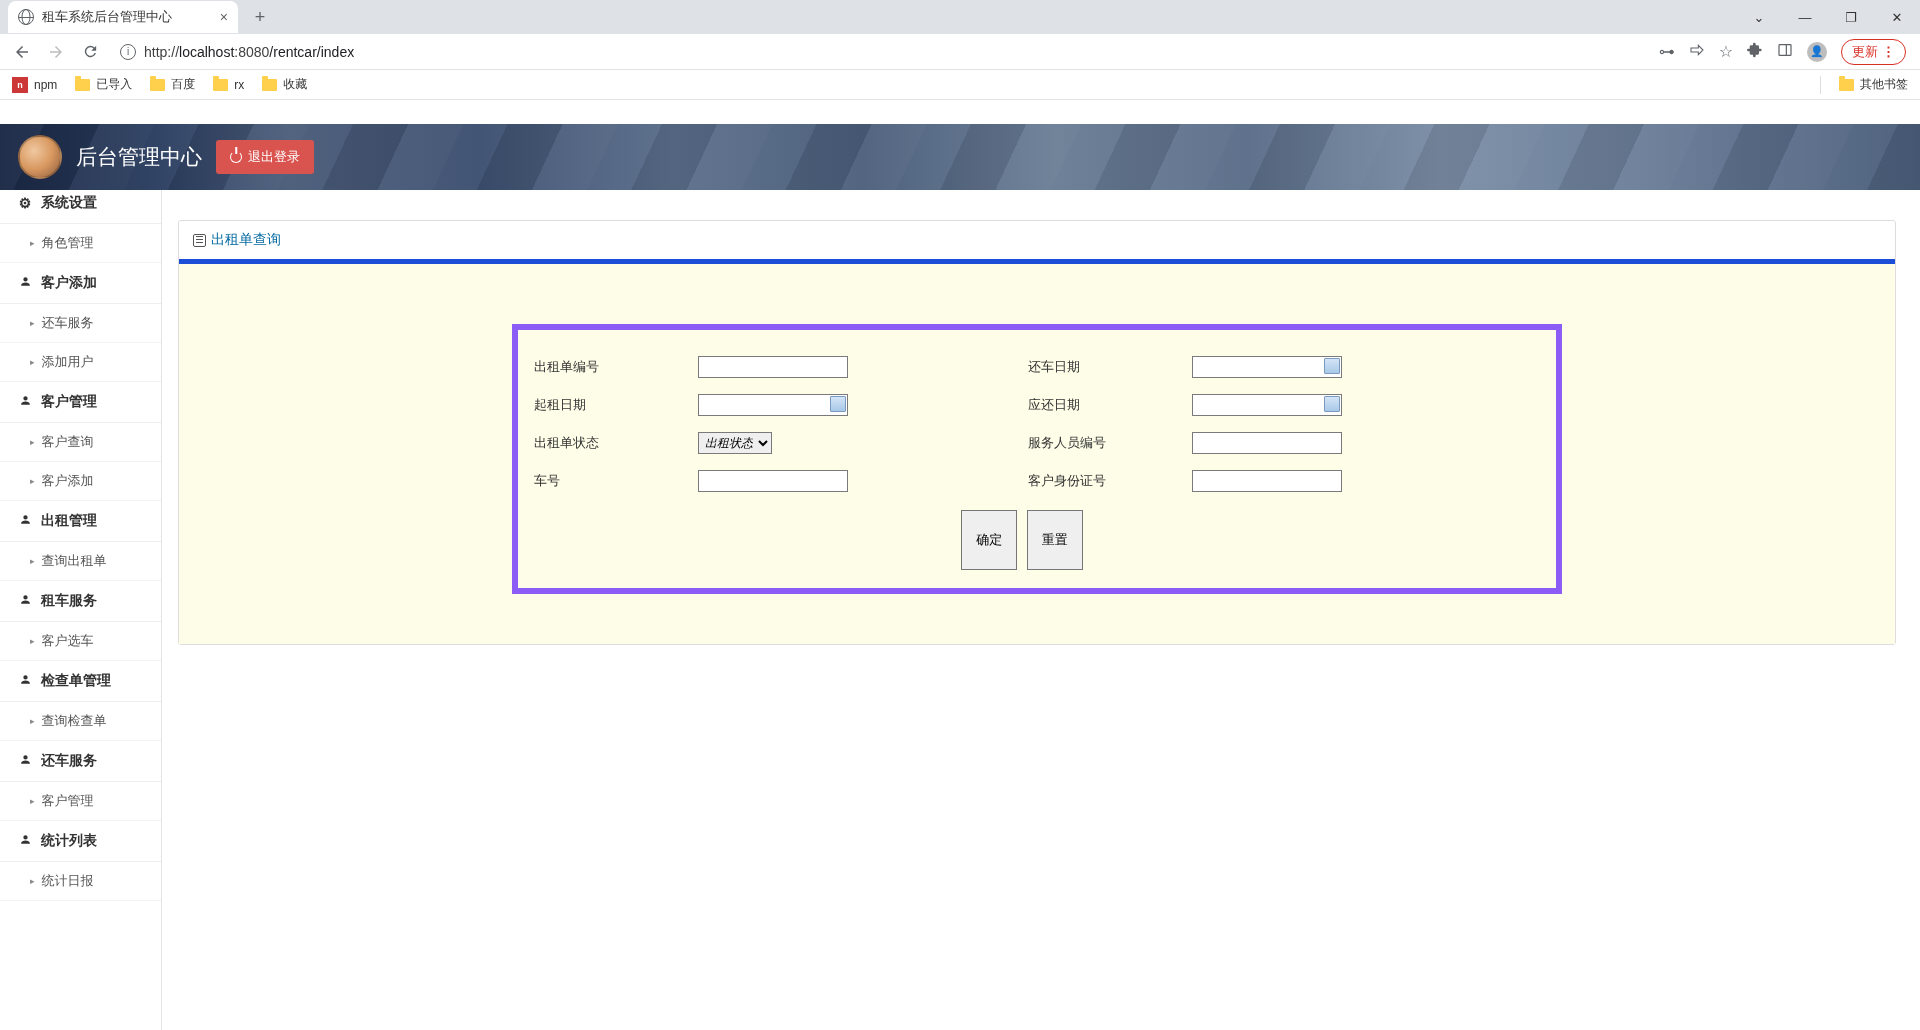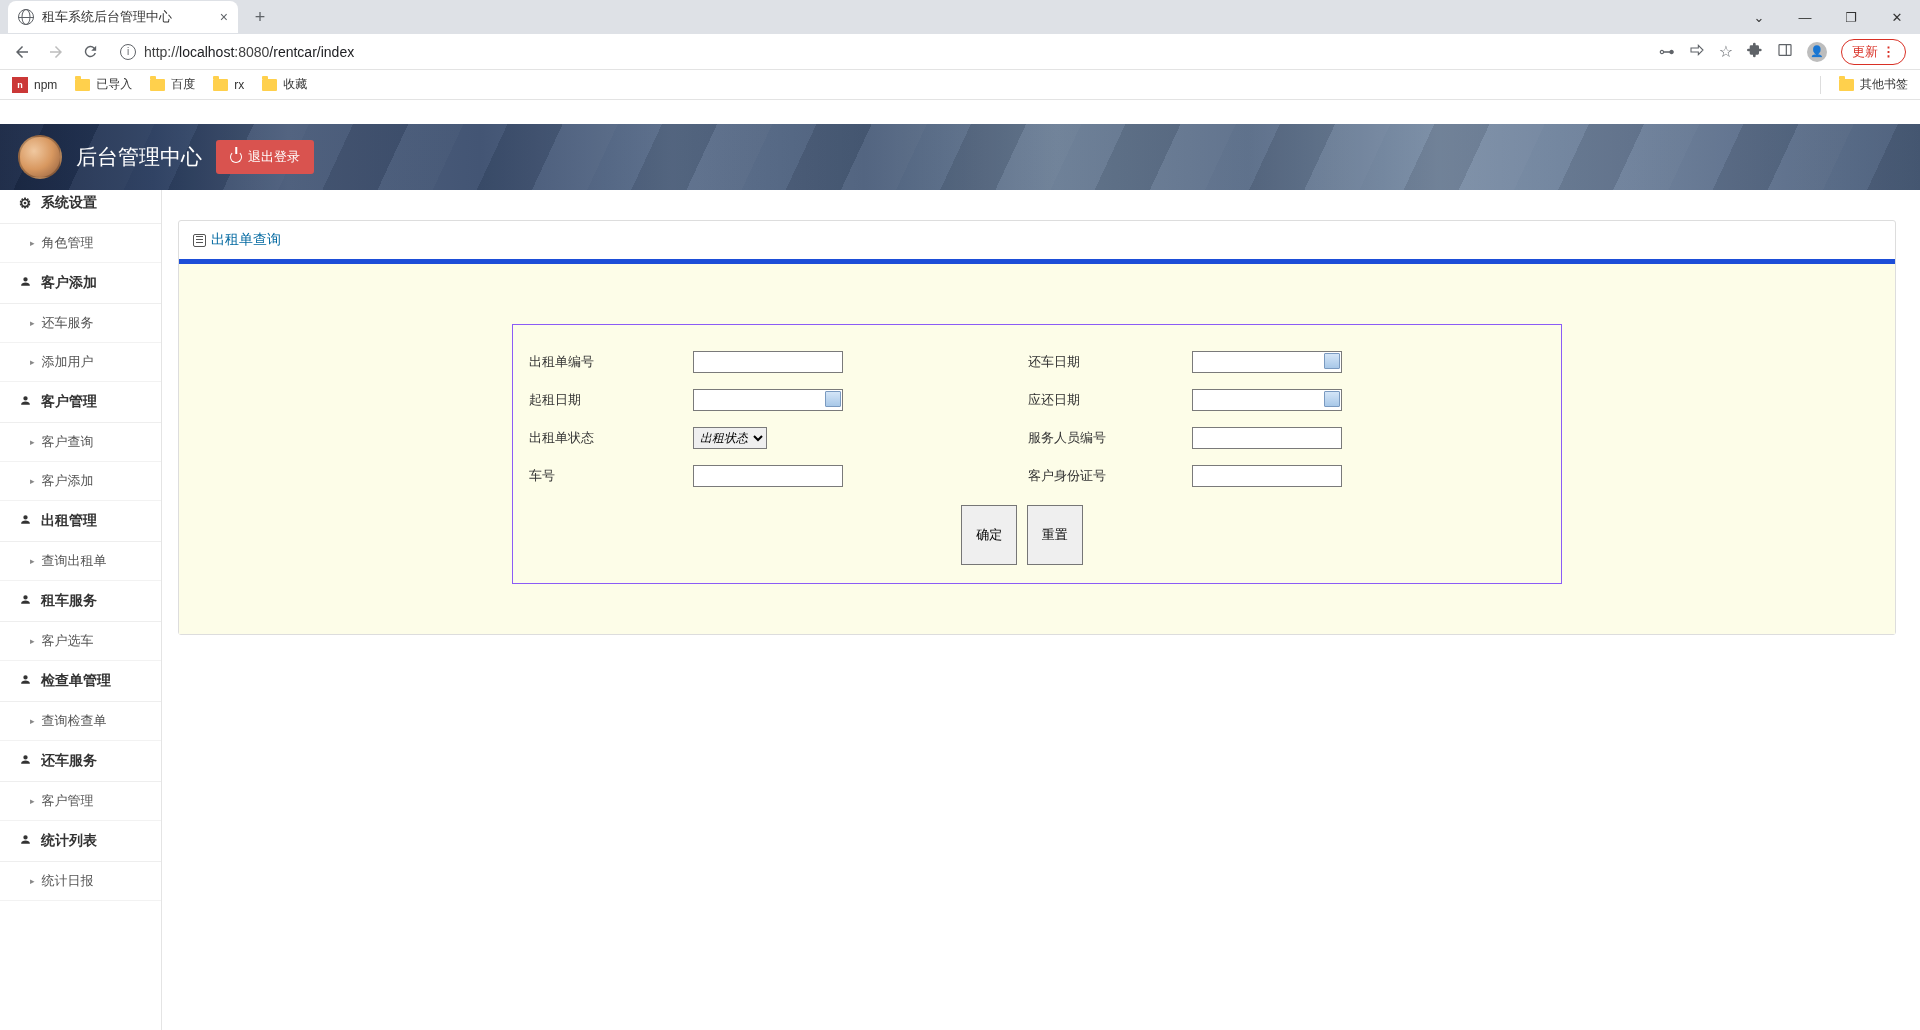--- a/index.html
+++ b/index.html
@@ -55,21 +55,21 @@
 .menu-header .ico { width: 14px; text-align: center; }
 .menu-item { padding: 10px 12px 10px 30px; font-size: 13px; color: #555; display: flex; align-items: center; gap: 7px; border-bottom: 1px solid #f2f2f2; cursor: pointer; }
 .menu-item .caret { font-size: 9px; color: #888; }
 
 .content { flex: 1; padding: 30px 24px 20px 16px; overflow: auto; }
 .panel { background: #fff; border: 1px solid #ddd; border-radius: 3px; }
 .panel-header { padding: 10px 14px; font-size: 14px; font-weight: normal; color: #0369a1; display: flex; align-items: center; gap: 5px; border-bottom: 5px solid #1d4ed8; }
 .edit-icon { width: 13px; height: 13px; border: 1.3px solid #555; border-radius: 2px; position: relative; }
 .edit-icon::after { content: ""; position: absolute; top: 1px; left: 2px; width: 7px; height: 1px; background: #555; box-shadow: 0 3px 0 #555, 0 6px 0 #555; }
 .panel-body { background: #fdfde8; padding: 60px 40px 50px; }
-.form-box { background: #fdfde8; border: 1px solid #8b5cf6; padding: 18px 40px 18px 10px; margin: 0 auto; max-width: 1050px; }
+.form-box { background: #fdfde8; border: 6px solid #8b5cf6; padding: 18px 40px 18px 10px; margin: 0 auto; max-width: 1050px; }
 .form-row { display: flex; padding: 8px 0; align-items: center; }
 .form-cell { display: flex; align-items: center; width: 50%; }
 .form-label { width: 170px; text-align: left; padding-left: 6px; font-size: 13px; color: #333; }
 .form-control { width: 150px; height: 22px; border: 1px solid #7a7a7a; background: #fff; padding: 0 4px; font-size: 12px; }
 .form-control.date { background: #fff; position: relative; }
 .date-wrap { position: relative; display: inline-block; }
 .cal-icon { position: absolute; right: 2px; top: 2px; width: 16px; height: 16px; background: linear-gradient(#d4e5f7, #a8c8e8); border: 1px solid #7a9ac0; border-radius: 1px; }
 .form-select { height: 22px; border: 1px solid #7a7a7a; background: #efefef; font-size: 12px; padding: 0 2px; font-style: italic; }
 .form-actions { text-align: center; padding-top: 10px; }
 .btn { padding: 20px 14px; font-size: 13px; border: 1px solid #767676; background: #efefef; cursor: pointer; margin: 0 3px; }

